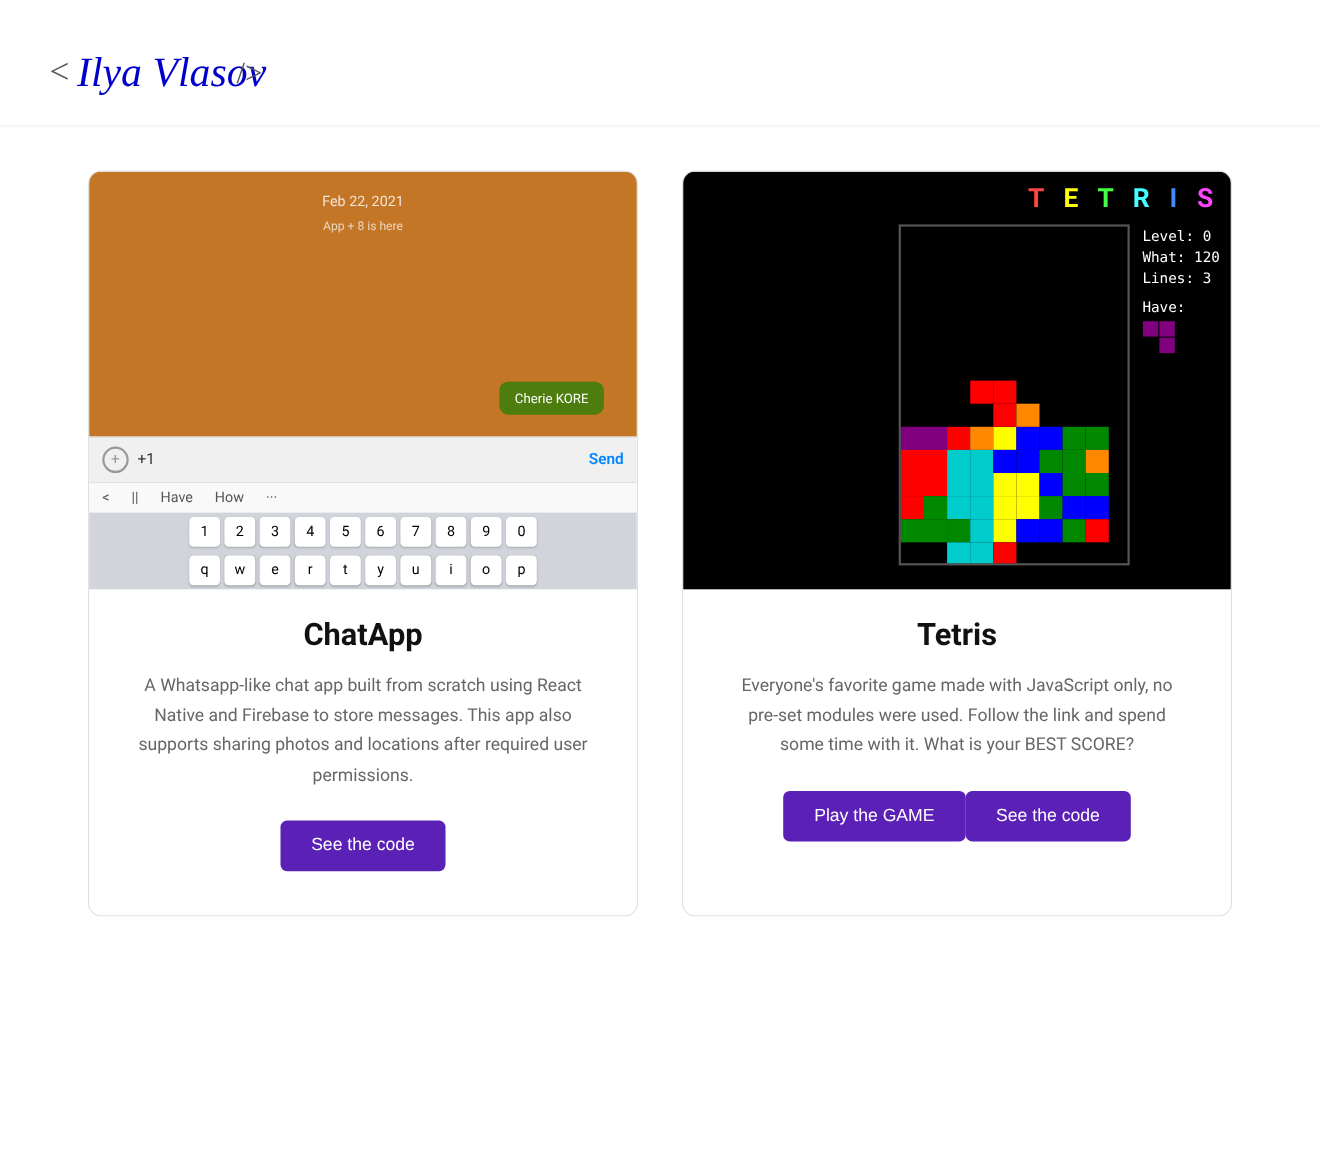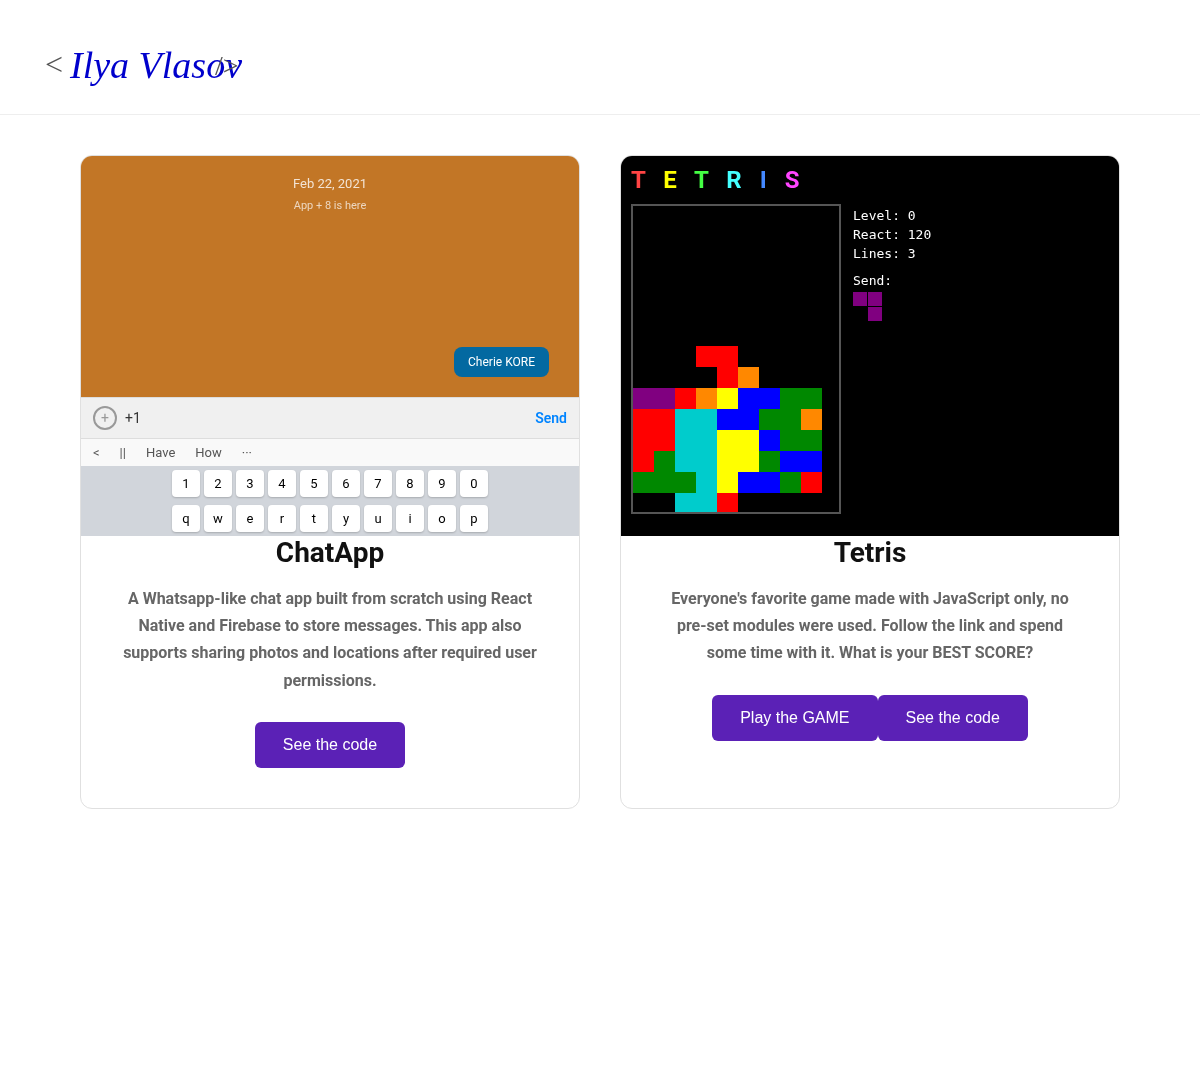--- a/index.html
+++ b/index.html
@@ -46,32 +46,32 @@
       overflow: hidden;
       display: flex;
       align-items: center;
       justify-content: center;
     }
 
     .card-title {
       font-size: 28px;
       font-weight: 700;
       color: #111;
+      margin-top: 24px;
       margin-bottom: 16px;
       text-align: center;
     }
 
     .card-description {
       font-size: 16px;
       color: #666;
       text-align: center;
       line-height: 1.7;
       padding: 0 40px;
       margin-bottom: 28px;
-      font-weight: bold;
     }
 
     .button-group {
       display: flex;
       justify-content: center;
       flex-wrap: wrap;
     }
 
     .btn-purple {
       background: #5b21b6;
@@ -108,21 +108,21 @@
       font-size: 13px;
       margin-bottom: 8px;
     }
 
     .chat-notification {
       color: rgba(255,255,255,0.7);
       font-size: 11px;
     }
 
     .chat-bubble {
-      background: #0369a1;
+      background: #4d7c0f;
       color: #fff;
       border-radius: 8px;
       padding: 8px 14px;
       font-size: 12px;
       align-self: flex-end;
       margin-right: 10px;
       margin-top: 20px;
     }
 
     .chat-input-bar {
@@ -191,21 +191,21 @@
       box-shadow: 0 1px 2px rgba(0,0,0,0.2);
     }
 
     
     .tetris-screen {
       width: 100%;
       height: 380px;
       background: #000;
       display: flex;
       flex-direction: column;
-      align-items: flex-start;
+      align-items: flex-end;
       padding: 10px;
     }
 
     .tetris-title {
       font-size: 24px;
       font-weight: bold;
       letter-spacing: 6px;
       margin-bottom: 10px;
     }
 
@@ -393,28 +393,28 @@
             <rect x="84" y="161" width="21" height="21" fill="#ff0000"></rect>
             <rect x="105" y="161" width="21" height="21" fill="#ff8800"></rect>
           </svg>
 
           <div class="tetris-info">
             <p>
               <span>Level:</span>
               <span>0</span>
             </p>
             <p>
-              <span>React:</span>
+              <span>What:</span>
               <span>120</span>
             </p>
             <p>
               <span>Lines:</span>
               <span>3</span>
             </p>
-            <p class="tetris-next-label">Send:</p>
+            <p class="tetris-next-label">Have:</p>
             <div class="next-piece">
               <div class="next-cell" style="background:#800080"></div>
               <div class="next-cell" style="background:#800080"></div>
               <div class="next-cell" style="background:#000"></div>
               <div class="next-cell" style="background:#800080"></div>
             </div>
           </div>
         </div>
       </div>
     </div>

